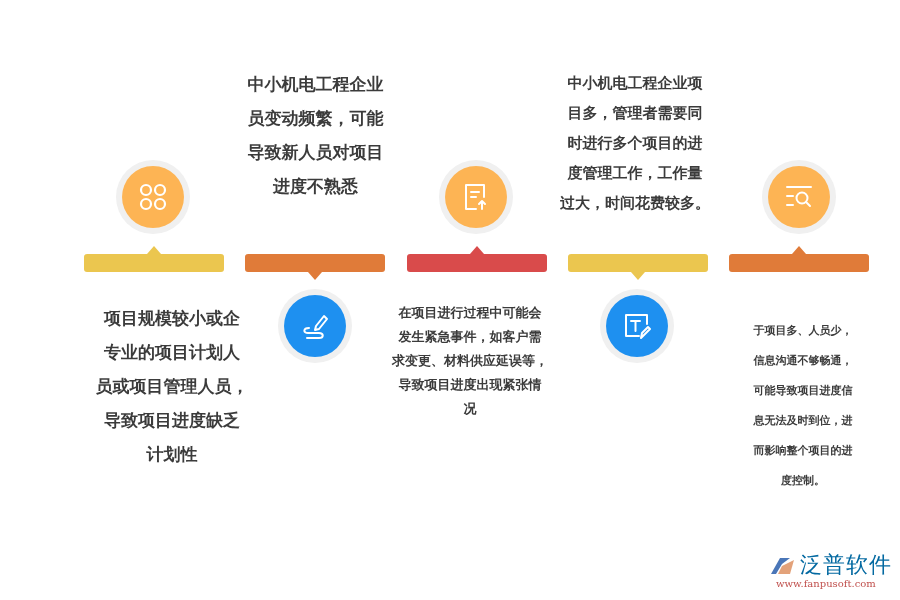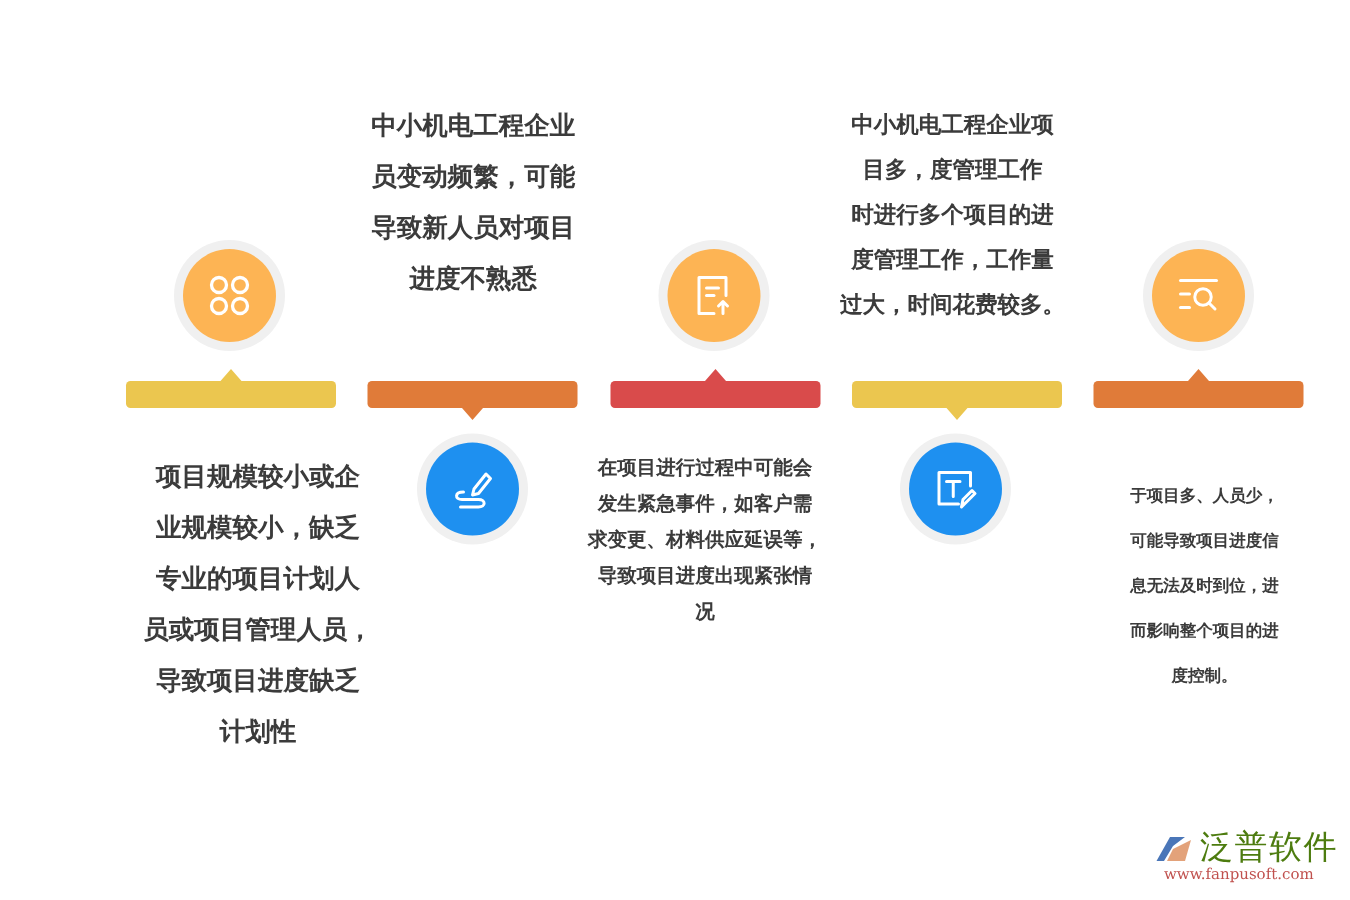--- a/index.html
+++ b/index.html
@@ -7,21 +7,21 @@
   .bar{position:absolute;top:254px;height:18px;width:140px;border-radius:3px;}
   .tri-up{position:absolute;width:0;height:0;border-left:7px solid transparent;border-right:7px solid transparent;border-bottom:8px solid;left:63px;top:-8px;}
   .tri-down{position:absolute;width:0;height:0;border-left:7px solid transparent;border-right:7px solid transparent;border-top:8px solid;left:63px;top:18px;}
   .ring{position:absolute;width:74px;height:74px;border-radius:50%;background:#f0f0f0;display:flex;align-items:center;justify-content:center;}
   .circle{width:62px;height:62px;border-radius:50%;display:flex;align-items:center;justify-content:center;}
   .txt{position:absolute;color:#3b3b3b;text-align:center;}
   .serif{font-family:"DejaVu Serif","Liberation Serif",serif;font-size:17px;line-height:34px;}
   .sans{font-family:"DejaVu Sans","Liberation Sans",sans-serif;}
   .line{display:block;white-space:nowrap;font-weight:bold;}
   .logo{position:absolute;left:768px;top:552px;width:125px;height:42px;}
-  .logo-text{position:absolute;left:32px;top:-2px;font-size:22px;color:#4d7c0f;font-family:Liberation Serif, serif;letter-spacing:1px;white-space:nowrap;}
+  .logo-text{position:absolute;left:32px;top:-2px;font-size:22px;color:#0369a1;font-family:Liberation Serif, serif;letter-spacing:1px;white-space:nowrap;}
   .logo-url{position:absolute;left:8px;top:26px;font-size:10px;color:#c0504d;font-family:"DejaVu Serif","Liberation Serif",serif;white-space:nowrap;}
 </style>
 </head>
 <body>
 
 <div class="ring" style="left:116px;top:160px;">
   <div class="circle" style="background:#fdb454;">
     <svg width="30" height="30" viewBox="0 0 30 30">
       <g fill="none" stroke="#fff" stroke-width="2.2">
         <circle cx="8" cy="8" r="5"></circle>
@@ -30,21 +30,20 @@
           <circle cx="22" cy="22" r="5"></circle>
       </g>
     </svg>
   </div>
 </div>
 <div class="bar" style="left:84px;background:#ebc64f;">
   <div class="tri-up" style="border-bottom-color:#ebc64f;"></div>
 </div>
 <div class="txt serif" style="left:82px;top:301px;width:180px;">
   <span class="line">项目规模较小或企</span>
-  <span class="line">业规模较小，缺乏</span>
   <span class="line">专业的项目计划人</span>
   <span class="line">员或项目管理人员，</span>
   <span class="line">导致项目进度缺乏</span>
   <span class="line">计划性</span>
 </div>
 
 <div class="txt serif" style="left:228px;top:67px;width:175px;">
   <span class="line">中小机电工程企业</span>
   <span class="line">员变动频繁，可能</span>
   <span class="line">导致新人员对项目</span>
@@ -82,21 +81,21 @@
 <div class="txt sans" style="left:382px;top:301px;width:176px;font-size:13px;line-height:24px;">
   <span class="line">在项目进行过程中可能会</span>
   <span class="line">发生紧急事件，如客户需</span>
   <span class="line">求变更、材料供应延误等，</span>
   <span class="line">导致项目进度出现紧张情</span>
   <span class="line">况</span>
 </div>
 
 <div class="txt sans" style="left:549px;top:68px;width:172px;font-size:15px;line-height:30px;">
   <span class="line">中小机电工程企业项</span>
-  <span class="line">目多，度管理工作</span>
+  <span class="line">目多，管理者需要同</span>
   <span class="line">时进行多个项目的进</span>
   <span class="line">度管理工作，工作量</span>
   <span class="line">过大，时间花费较多。</span>
 </div>
 <div class="bar" style="left:568px;background:#ebc64f;">
   <div class="tri-down" style="border-top-color:#ebc64f;"></div>
 </div>
 <div class="ring" style="left:600px;top:289px;">
   <div class="circle" style="background:#1e90f0;">
     <svg width="32" height="32" viewBox="0 0 32 32">
@@ -120,20 +119,21 @@
         <path d="M23 20 L27 24"></path>
       </g>
     </svg>
   </div>
 </div>
 <div class="bar" style="left:729px;background:#e07b39;">
   <div class="tri-up" style="border-bottom-color:#e07b39;"></div>
 </div>
 <div class="txt sans" style="left:722px;top:316px;width:162px;font-size:11px;line-height:30px;">
   <span class="line">于项目多、人员少，</span>
+  <span class="line">信息沟通不够畅通，</span>
   <span class="line">可能导致项目进度信</span>
   <span class="line">息无法及时到位，进</span>
   <span class="line">而影响整个项目的进</span>
   <span class="line">度控制。</span>
 </div>
 
 <div class="logo">
   <svg width="30" height="26" viewBox="0 0 30 26" style="position:absolute;left:0;top:2px;">
     <path d="M3 20 L12 4 L22 4 L14 10 L8 20 Z" fill="#4a76b8"></path>
     <path d="M14 12 L26 6 L22 20 L10 20 Z" fill="#e3a27a"></path>

